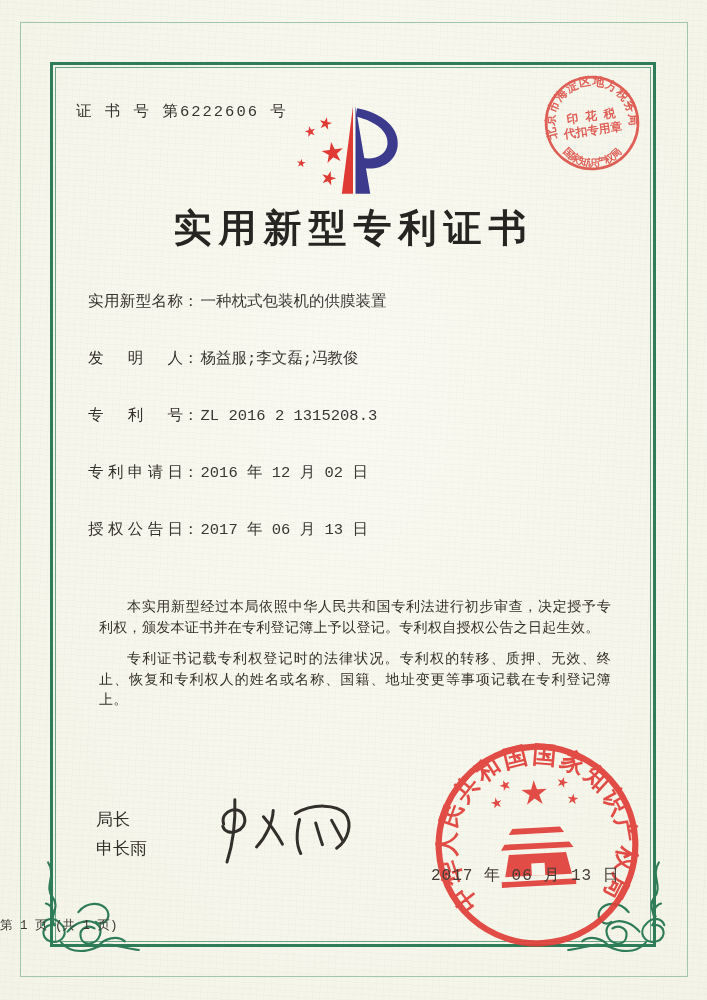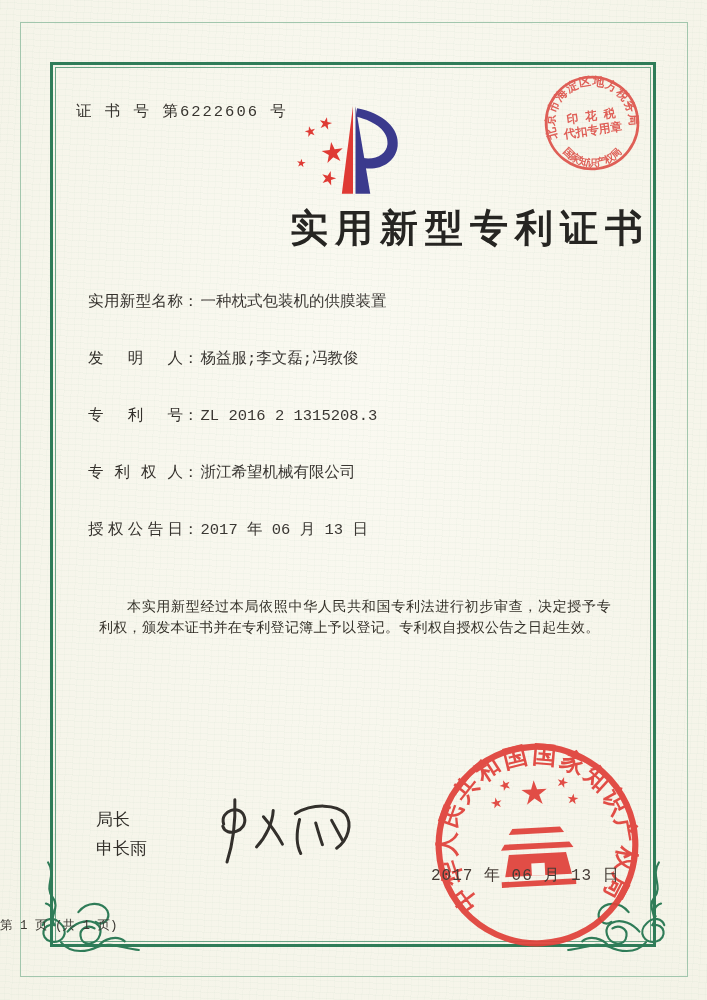--- a/index.html
+++ b/index.html
@@ -15,21 +15,21 @@
       repeating-linear-gradient(3deg, rgba(140,185,155,0.055) 0 1px, transparent 1px 6px),
       repeating-linear-gradient(93deg, rgba(140,185,155,0.04) 0 1px, transparent 1px 7px);
   }
   .outer-frame{position:absolute;left:20px;top:22px;right:19px;bottom:23px;border:1px solid #a2c6ad;}
   .inner-frame{position:absolute;left:50px;top:62px;width:600px;height:879px;border:3px solid #2f7c58;}
   .inner-frame::after{content:"";position:absolute;inset:2px;border:1px solid #6aa486;}
   .cert-no{position:absolute;left:76px;top:101px;font-size:15.5px;letter-spacing:2px;color:#37342f;}
   .cnipa-logo{position:absolute;left:288px;top:94px;width:132px;height:112px;}
   .tax-stamp{position:absolute;left:541px;top:72px;width:102px;height:102px;opacity:.88;transform:rotate(-8deg);}
   .title{
-    position:absolute;left:50px;top:203px;width:600px;margin:0;text-align:right;
+    position:absolute;left:50px;top:203px;width:600px;margin:0;text-align:center;
     font-size:38px;font-weight:600;letter-spacing:7px;color:#262522;text-indent:7px;
   }
   .fields{position:absolute;left:88px;top:291px;width:540px;}
   .field{margin-bottom:36px;font-size:15.5px;white-space:nowrap;}
   .flabel{display:inline-block;width:95px;text-align:justify;text-align-last:justify;color:#34312c;}
   .fsep{color:#34312c;}
   .fvalue{color:#3a3733;padding-left:2px;}
   .body-text{position:absolute;left:88px;top:586px;width:534px;font-size:14px;line-height:20.5px;
     text-align:justify;color:#343129;letter-spacing:.3px;}
   .body-text p{margin:11px;text-indent:2em;}
@@ -115,29 +115,30 @@
     <div class="field">
       <span class="flabel">实用新型名称</span><span class="fsep">：</span><span class="fvalue">一种枕式包装机的供膜装置</span>
     </div>
     <div class="field">
       <span class="flabel">发明人</span><span class="fsep">：</span><span class="fvalue">杨益服;李文磊;冯教俊</span>
     </div>
     <div class="field">
       <span class="flabel">专利号</span><span class="fsep">：</span><span class="fvalue">ZL 2016 2 1315208.3</span>
     </div>
     <div class="field">
-      <span class="flabel">专利权人</span><span class="fsep">：</span><span class="fvalue">浙江希望机械有限公司</span>
+      <span class="flabel">专利申请日</span><span class="fsep">：</span><span class="fvalue">2016 年 12 月 02 日</span>
     </div>
     <div class="field">
       <span class="flabel">授权公告日</span><span class="fsep">：</span><span class="fvalue">2017 年 06 月 13 日</span>
     </div>
   </div>
 
   <div class="body-text">
     <p>本实用新型经过本局依照中华人民共和国专利法进行初步审查，决定授予专利权，颁发本证书并在专利登记簿上予以登记。专利权自授权公告之日起生效。</p>
+    <p>专利证书记载专利权登记时的法律状况。专利权的转移、质押、无效、终止、恢复和专利权人的姓名或名称、国籍、地址变更等事项记载在专利登记簿上。</p>
   </div>
 
   <div class="signer">
     <div>局长</div>
     <div>申长雨</div>
   </div>
 
   <svg class="signature" viewBox="0 0 178 92">
     <g stroke="#33302c" stroke-width="3" fill="none" stroke-linecap="round" stroke-linejoin="round">
       <path d="M28,36 C24,22 46,16 49,30 C52,44 30,50 27,38"></path>

